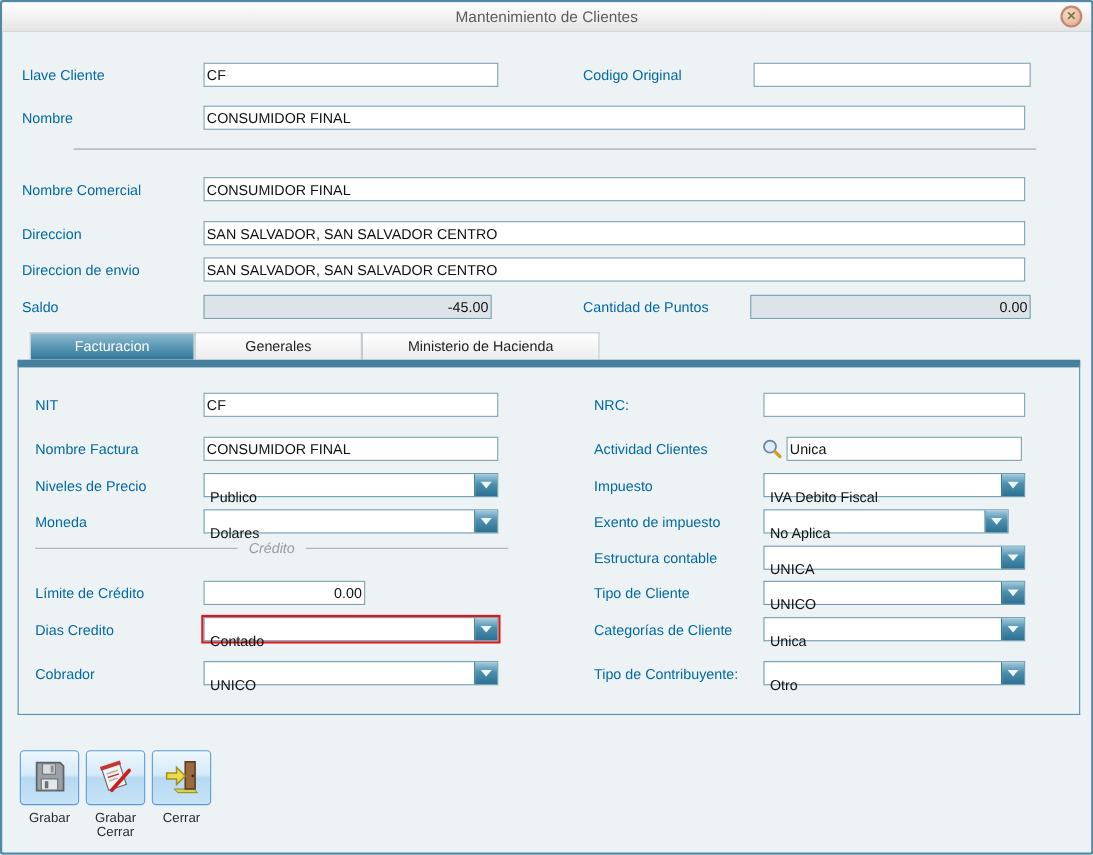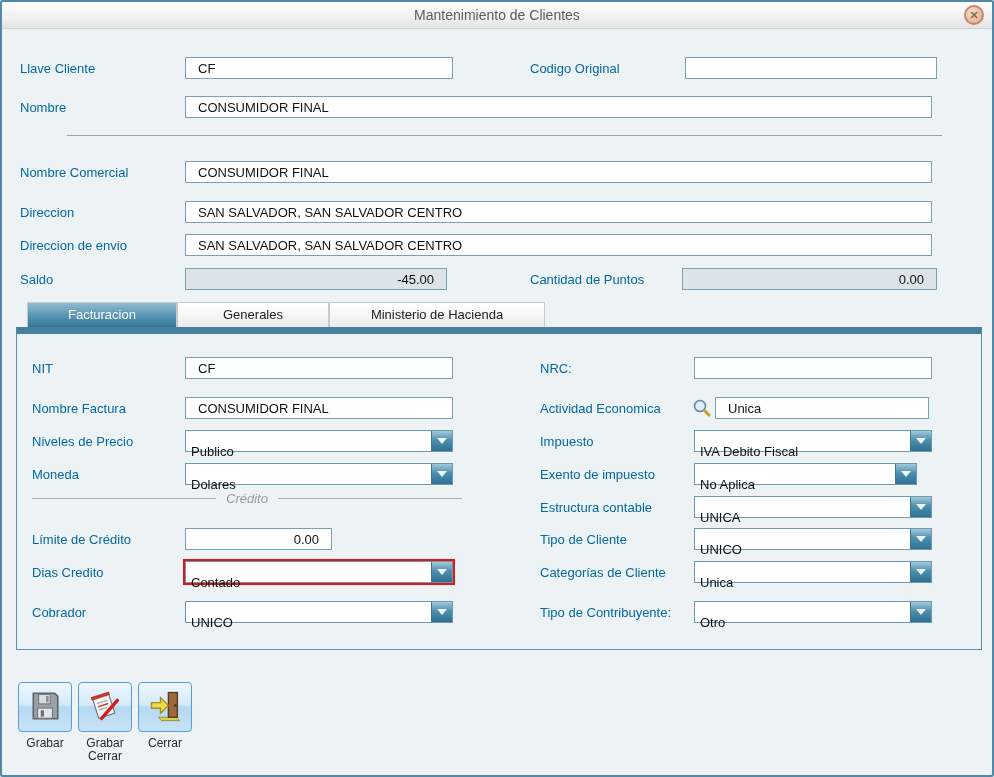--- a/index.html
+++ b/index.html
@@ -20,21 +20,21 @@
     position:absolute;right:8px;top:3px;width:20px;height:20px;border-radius:50%;
     background:radial-gradient(circle at 35% 30%,#f6dcc9 0%,#ecc0a5 55%,#dfa184 100%);
     border:2px solid #c08a71;padding:0;cursor:pointer;
     display:flex;align-items:center;justify-content:center;box-sizing:border-box;
   }
   .close-x{font-size:11px;font-weight:bold;color:#7c7450;line-height:1;}
   .lbl{position:absolute;font-size:13px;color:#0369a1;white-space:nowrap;}
   .inp{
     position:absolute;height:22px;box-sizing:border-box;border:1px solid #79a2b1;
     background:#ffffff;font-family:"Liberation Sans",sans-serif;font-size:13px;color:#111;
-    padding:0 12px;outline:none;
+    padding:0 2px;outline:none;
   }
   .inp.ro{background:#dde4e9;}
   .inp.num{text-align:right;}
   .hr{position:absolute;height:1px;background:#9ba3a8;}
   
   .tabs{position:absolute;left:25px;top:300px;display:flex;height:25px;}
   .tab{
     box-sizing:border-box;height:25px;line-height:24px;text-align:center;font-size:13px;
     color:#222;background:linear-gradient(180deg,#ffffff,#ececec);
     border:1px solid #c3cbcf;border-bottom:none;cursor:pointer;
@@ -168,21 +168,21 @@
   <div class="dd" style="left:183px;top:599px;width:268px">
     <span class="dd-val">UNICO</span>
     <span class="dd-btn">
         <span class="dd-arrow"></span>
       </span>
   </div>
 
   <label class="lbl" style="left:538px;top:359px">NRC:</label>
   <input class="inp" style="left: 692px; top: 355px; width: 238px;" value="">
 
-  <label class="lbl" style="left:538px;top:399px">Actividad Economica</label>
+  <label class="lbl" style="left:538px;top:399px">Actividad Clientes</label>
   <span class="search-ico" style="left:690px;top:396px">
     <svg width="20" height="20" viewBox="0 0 20 20">
       <circle cx="8" cy="8" r="5.5" fill="#ddeef8" stroke="#6a87a0" stroke-width="1.6"></circle>
       <line x1="12.5" y1="12.5" x2="17" y2="17" stroke="#c9a227" stroke-width="3" stroke-linecap="round"></line>
     </svg>
   </span>
   <input class="inp" style="left: 713px; top: 395px; width: 214px;" value="Unica">
 
   <label class="lbl" style="left:538px;top:432px">Impuesto</label>
   <div class="dd" style="left:692px;top:428px;width:238px">

